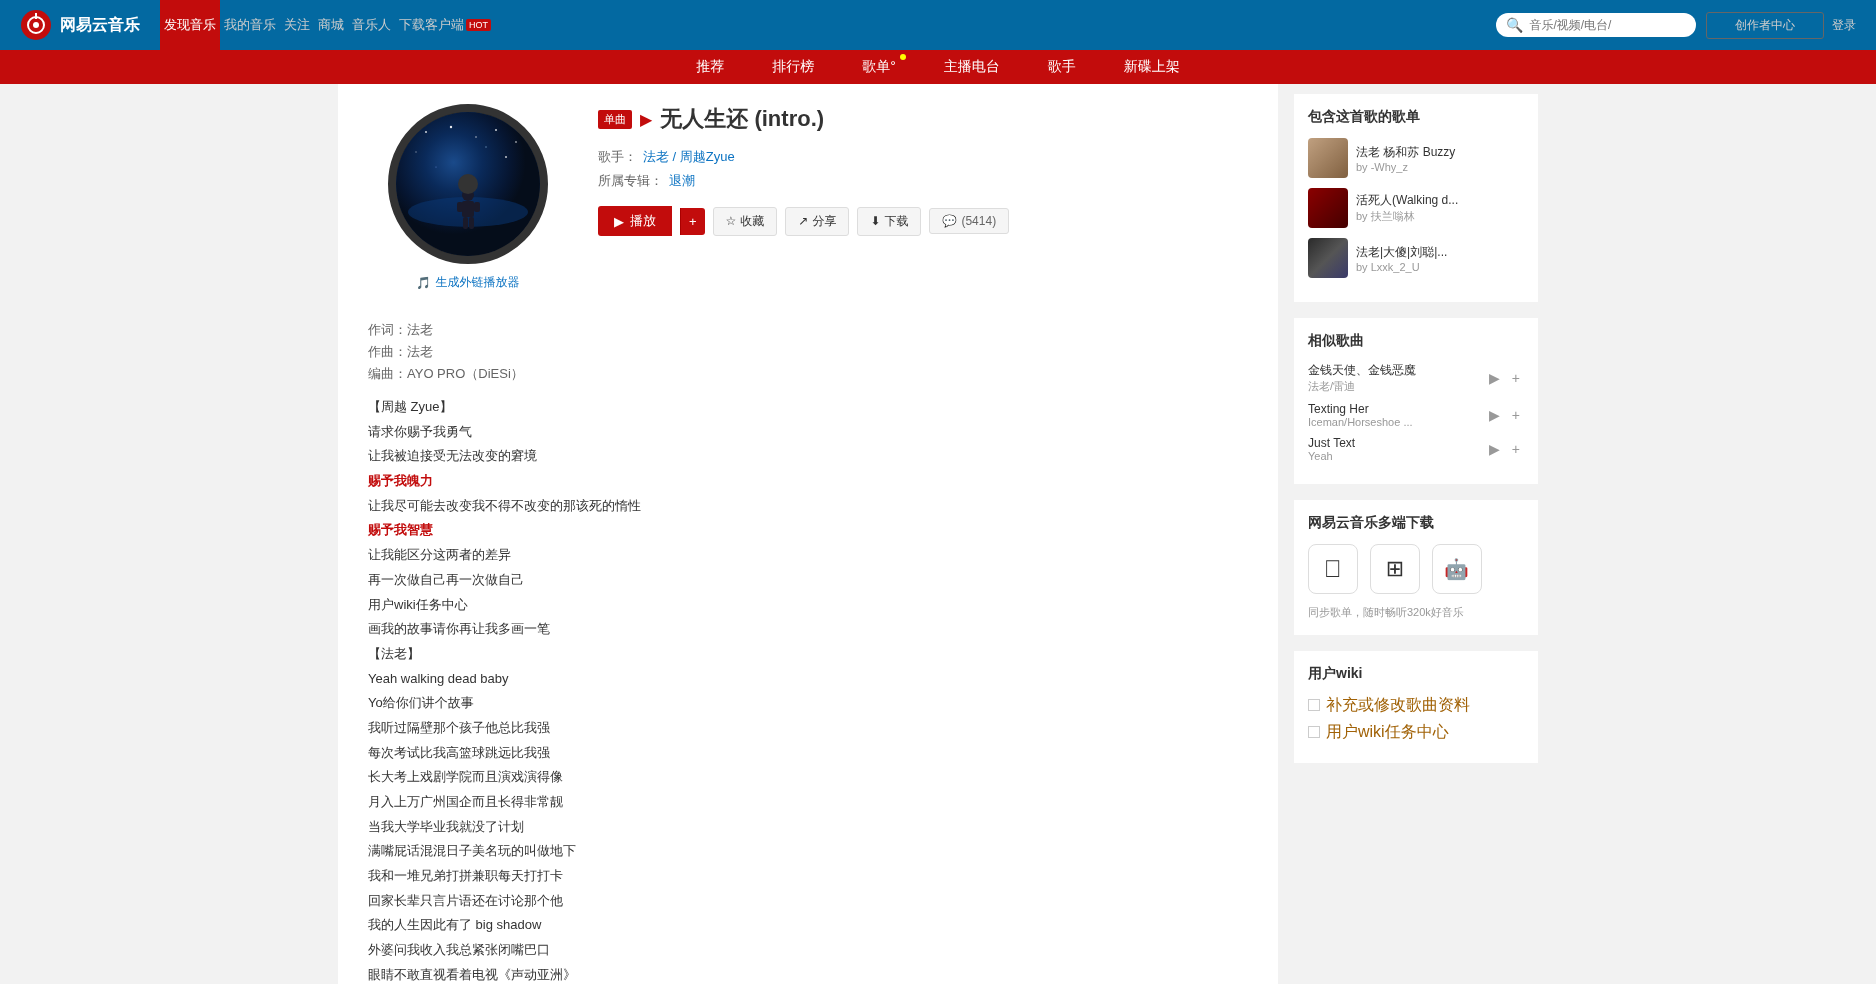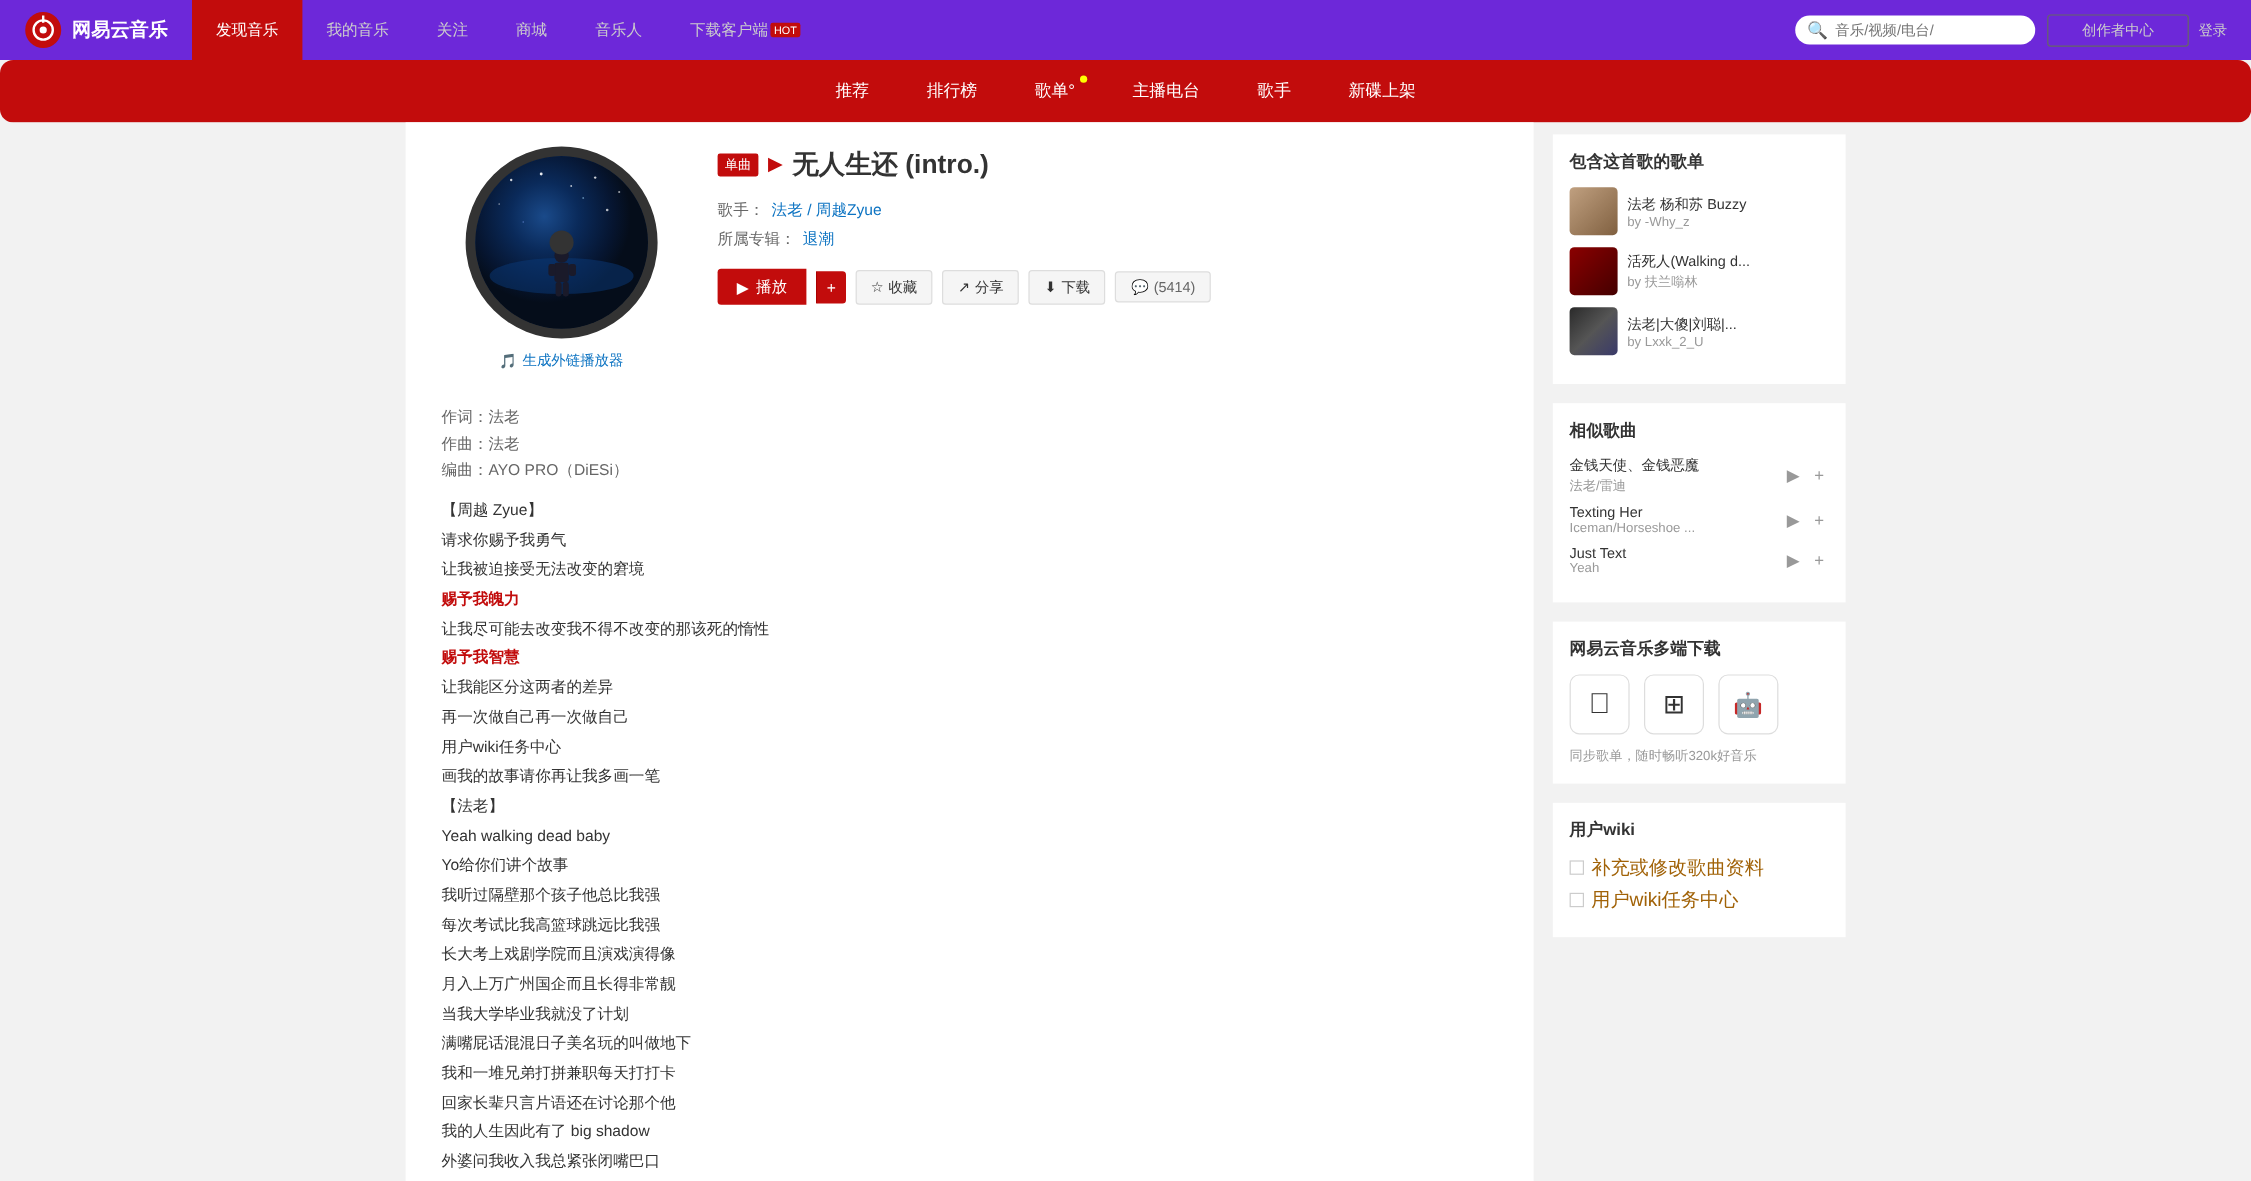--- a/index.html
+++ b/index.html
@@ -1,20 +1,20 @@
 <!DOCTYPE html>
 <html><head>
   <meta charset="utf-8">
   <style>
     * { margin: 0; padding: 0; box-sizing: border-box; }
     body { font-family: Arial, "Microsoft YaHei", sans-serif; background: #f2f2f2; font-size: 13px; color: #333; }
 
     
     .top-nav {
-      background: #6d28d9;
+      background: #0369a1;
       height: 50px;
       display: flex;
       align-items: center;
       padding: 0 20px;
       gap: 0;
     }
     .logo-area {
       display: flex;
       align-items: center;
       gap: 8px;
@@ -31,21 +31,21 @@
       white-space: nowrap;
     }
     .nav-items {
       display: flex;
       align-items: center;
       gap: 0;
       flex: 1;
     }
     .nav-item {
       color: #ccc;
-      padding: 0 20px;
+      padding: 0 4px;
       height: 50px;
       display: flex;
       align-items: center;
       cursor: pointer;
       font-size: 13px;
       position: relative;
     }
     .nav-item.active { color: #fff; background: #c20c0c; }
     .nav-item .hot-badge {
       background: #c20c0c;
@@ -88,26 +88,25 @@
     .login-btn {
       color: #ccc;
       cursor: pointer;
       font-size: 12px;
       white-space: nowrap;
     }
 
     
     .sub-nav {
       background: #c20c0c;
-      height: 52px;
+      height: 34px;
       display: flex;
       align-items: center;
       justify-content: center;
       gap: 0;
-      border-radius: 11px;
     }
     .sub-nav-item {
       color: #fff;
       padding: 0 24px;
       height: 42px;
       display: flex;
       align-items: center;
       cursor: pointer;
       font-size: 14px;
       position: relative;

